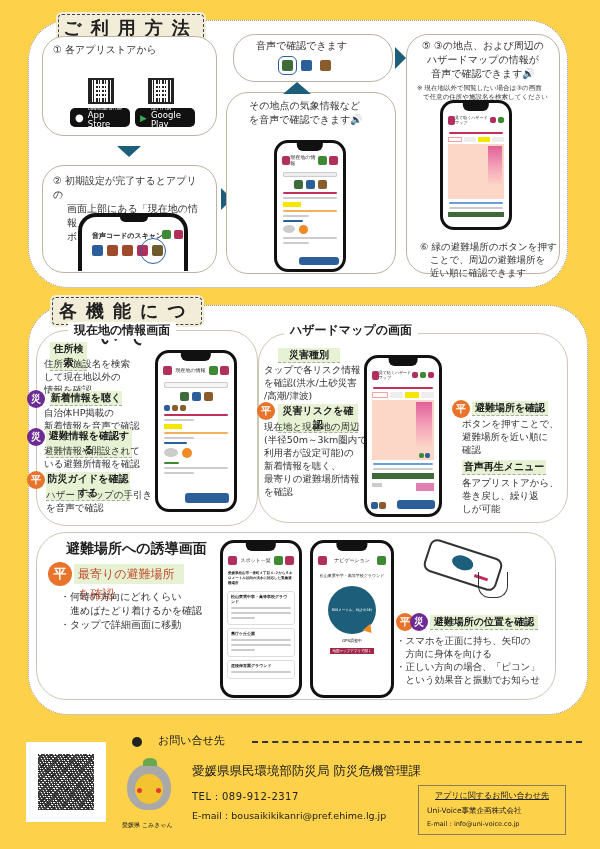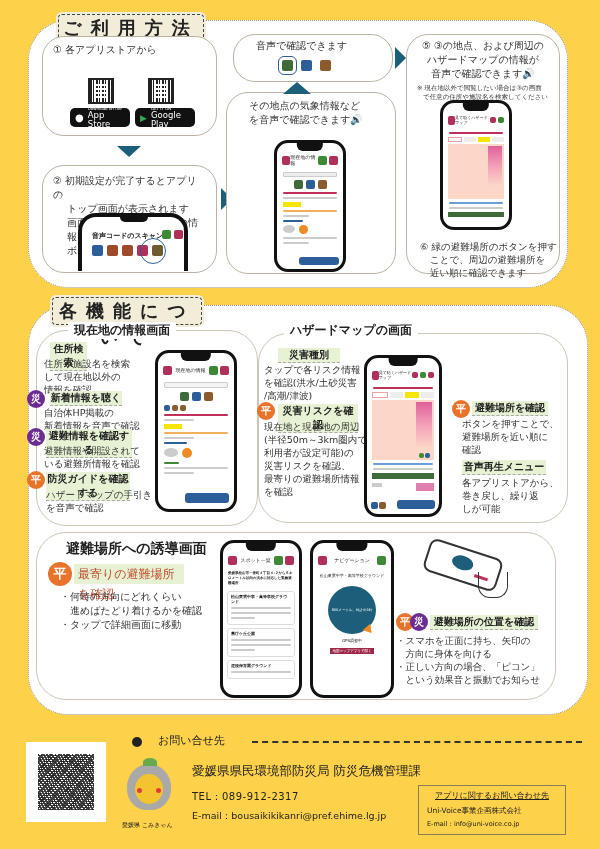--- a/index.html
+++ b/index.html
@@ -96,21 +96,20 @@
   <span>
       <span class="sub">GET IT ON</span>
       <span class="big">Google Play</span>
     </span>
 </div>
 
 <div class="arrow-down" style="left:117px;top:146px"></div>
 
 <div class="step" id="step2">
   <div><span class="num">②</span><span>初期設定が完了するとアプリの</span></div>
-  <div style="padding-left:14px">トップ画面が表示されます</div>
   <div style="padding-left:14px">画面上部にある「現在地の情報」</div>
   <div style="padding-left:14px">ボタンをタップ</div>
 </div>
 <div style="position:absolute;left:78px;top:213px;width:110px;height:58px;border:4px solid #111;border-bottom:none;border-radius:18px 18px 0 0;background:#fff;overflow:hidden">
   <div style="position:absolute;left:38px;top:-1px;width:28px;height:6px;background:#111;border-radius:0 0 5px 5px"></div>
   <div style="position:absolute;left:10px;top:14px;font-size:7px;font-weight:bold">音声コードのスキャン</div>
   <span class="sq g" style="position:absolute;left:80px;top:13px"></span>
   <span class="sq r" style="position:absolute;left:92px;top:13px"></span>
   <div style="position:absolute;left:10px;top:28px;display:flex;gap:4px">
     <span class="sq b" style="width:11px;height:11px"></span>
@@ -291,21 +290,21 @@
   <div>を確認(洪水/土砂災害</div>
   <div>/高潮/津波)</div>
 </div>
 
 <div class="badge orange" style="left:257px;top:402px">平</div>
 <div class="label-bar" style="left:278px;top:404px;width:80px">災害リスクを確認</div>
 <div class="txt" style="left:264px;top:420px">
   <div>現在地と現在地の周辺</div>
   <div>(半径50m～3km圏内で</div>
   <div>利用者が設定可能)の</div>
-  <div>災害リスクを確認、</div>
+  <div>新着情報を聴く、</div>
   <div>最寄りの避難場所情報</div>
   <div>を確認</div>
 </div>
 
 <div class="phone" style="left:364px;top:355px;width:78px;height:162px">
   <div class="notch"></div>
   <div class="hdr">
       <span class="back"></span>
       <span style="font-size:4px">見て聴くハザードマップ</span>
       <span class="btns">

